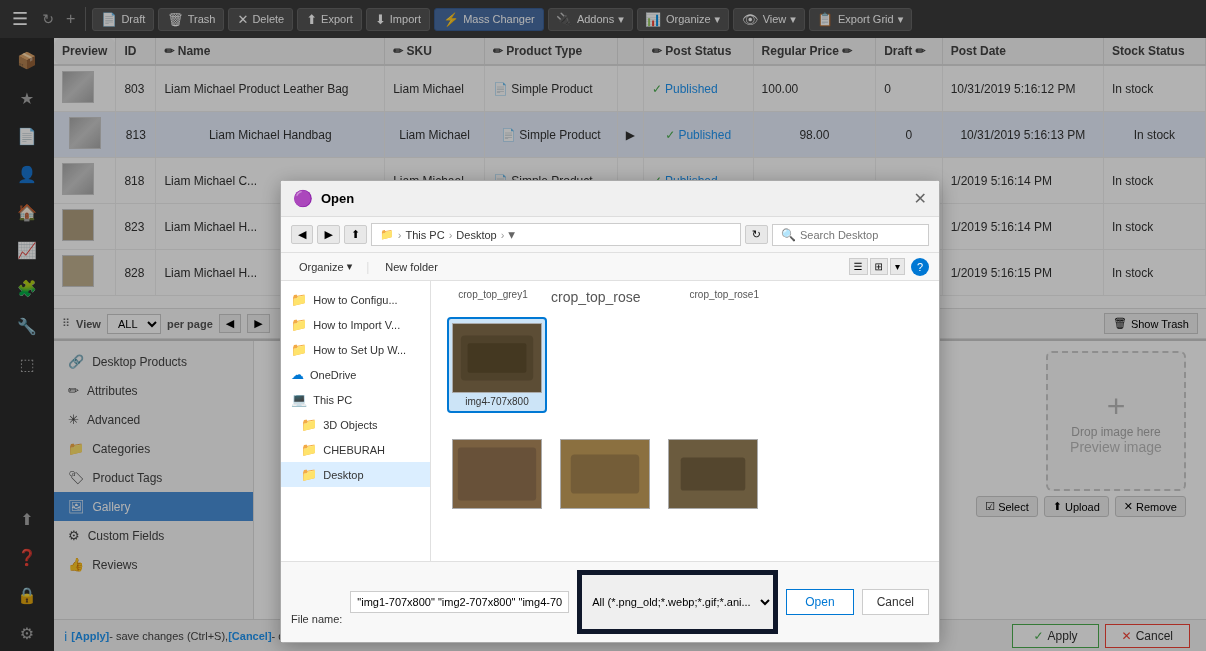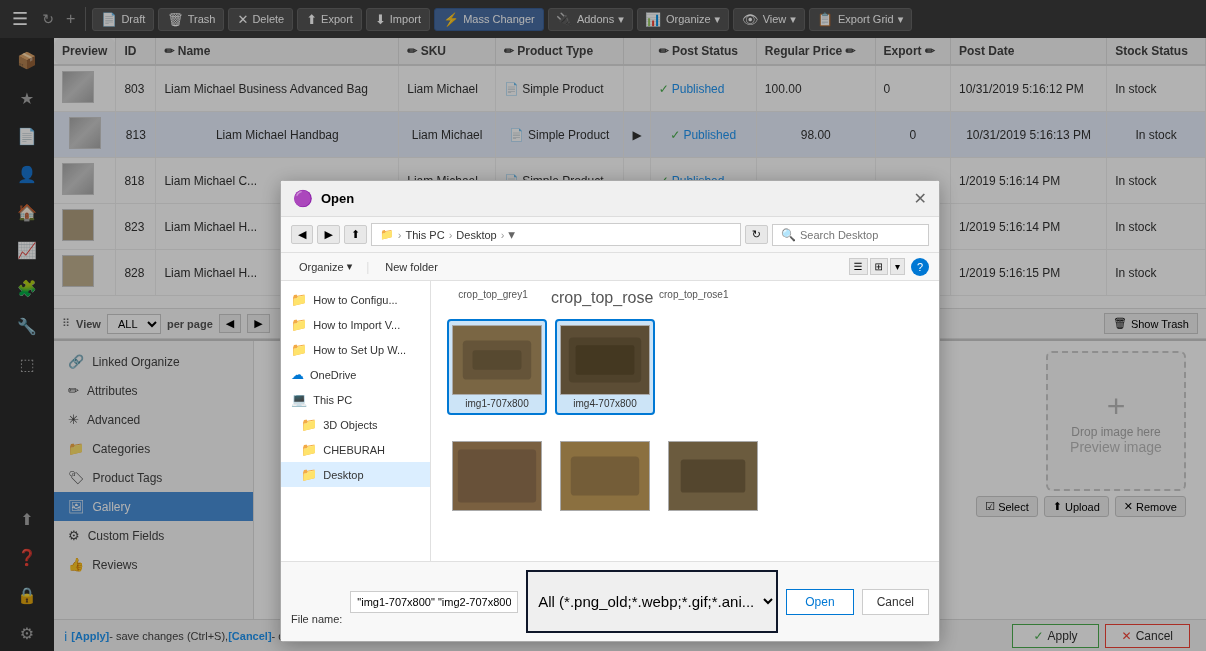--- a/index.html
+++ b/index.html
@@ -217,21 +217,21 @@
     
     .dialog-bottom {
       display: flex; align-items: center; padding: 8px 10px; border-top: 1px solid #e0e0e0;
       background: #f8f8f8; gap: 8px;
     }
     .filename-label { font-size: 11px; color: #333; white-space: nowrap; margin-top: 34px; }
     .filename-input {
       flex: 1; padding: 4px 6px; border: 1px solid #ccc; font-size: 11px;
     }
     .filetype-select {
-      padding: 20px 6px; border: 2px solid #0f172a; font-size: 15px; min-width: 160px;
+      padding: 20px 6px; border: 5px solid #0f172a; font-size: 11px; min-width: 160px;
     }
     .dialog-open-btn {
       padding: 5px 18px; background: #fff; border: 1px solid #0078d4; color: #0078d4;
       cursor: pointer; font-size: 12px; font-weight: 500;
     }
     .dialog-cancel-btn {
       padding: 5px 14px; background: #fff; border: 1px solid #ccc; color: #333;
       cursor: pointer; font-size: 12px;
     }
 
@@ -317,30 +317,30 @@
         <thead>
           <tr>
             <th style="width:60px;border-radius:8px;"><span>Preview</span></th>
             <th style="width:40px;"><span>ID</span></th>
             <th><span>✏ Name</span></th>
             <th><span>✏ SKU</span></th>
             <th><span>✏ Product Type</span></th>
             <th style="width:20px;"></th>
             <th><span>✏ Post Status</span></th>
             <th><span>Regular Price ✏</span></th>
-            <th><span>Export ✏</span></th>
+            <th><span>Draft ✏</span></th>
             <th><span>Post Date</span></th>
             <th><span>Stock Status</span></th>
           </tr>
         </thead>
         <tbody>
           <tr class="list-item">
             <td><div class="product-img product-img-wave"></div></td>
             <td>803</td>
-            <td>Liam Michael Business Advanced Bag</td>
+            <td>Liam Michael Product Leather Bag</td>
             <td>Liam Michael</td>
             <td>📄 Simple Product</td>
             <td></td>
             <td><span class="check-icon">✓</span><span class="status-published">Published</span></td>
             <td>100.00</td>
             <td>0</td>
             <td>10/31/2019 5:16:12 PM</td>
             <td>In stock</td>
           </tr>
           <tr class="list-item selected">
@@ -417,21 +417,21 @@
         <span>Show Trash</span>
       </button>
     </div>
 
     <div class="bottom-panel">
       <div class="bottom-panel-inner">
 
         <div class="left-nav">
           <div class="nav-item">
             <span class="nav-icon">🔗</span>
-            <span>Linked Organize</span>
+            <span>Desktop Products</span>
           </div>
           <div class="nav-item">
             <span class="nav-icon">✏</span>
             <span>Attributes</span>
           </div>
           <div class="nav-item">
             <span class="nav-icon">✳</span>
             <span>Advanced</span>
           </div>
           <div class="nav-item">
@@ -583,35 +583,25 @@
         <div class="dialog-sidebar-item dialog-sidebar-sub" style="background:#dbeeff;">
           <span class="folder-icon" style="color:#4a9fd4;">📁</span>
           <span>Desktop</span>
         </div>
       </div>
 
       <div class="dialog-main">
 
         <div style="display:flex; gap:8px; margin-bottom:4px; padding-left:4px;">
           <div style="width:100px; text-align:center; font-size:10px; color:#555;">crop_top_grey1</div>
-          <div style="width:100px; text-align:center; font-size:16px; color:#555;">crop_top_rose</div>
-          <div style="width:100px; text-align:left; font-size:10px; color:#555;">crop_top_rose1</div>
+          <div style="width:100px; text-align:left; font-size:14px; color:#555;">crop_top_rose</div>
+          <div style="width:100px; text-align:right; font-size:10px; color:#555;">crop_top_rose1</div>
         </div>
 
         <div class="file-grid" style="flex-wrap:nowrap; margin-bottom:4px;">
-          <div class="file-thumb selected">
-            <div class="thumb-img thumb-img-1">
-              <svg width="90" height="70" viewBox="0 0 90 70">
-                <rect width="90" height="70" fill="#7a6644"></rect>
-                <rect x="10" y="15" width="70" height="40" rx="4" fill="#5C4D35" opacity="0.7"></rect>
-                <rect x="20" y="25" width="50" height="20" rx="3" fill="#4A3D28" opacity="0.5"></rect>
-              </svg>
-            </div>
-            <span class="thumb-label">img1-707x800</span>
-          </div>
           <div class="file-thumb selected">
             <div class="thumb-img thumb-img-4">
               <svg width="90" height="70" viewBox="0 0 90 70">
                 <rect width="90" height="70" fill="#5C4D35"></rect>
                 <rect x="8" y="12" width="74" height="46" rx="4" fill="#4A3D28" opacity="0.7"></rect>
                 <rect x="15" y="20" width="60" height="30" rx="2" fill="#3A2D18" opacity="0.5"></rect>
               </svg>
             </div>
             <span class="thumb-label">img4-707x800</span>
           </div>

